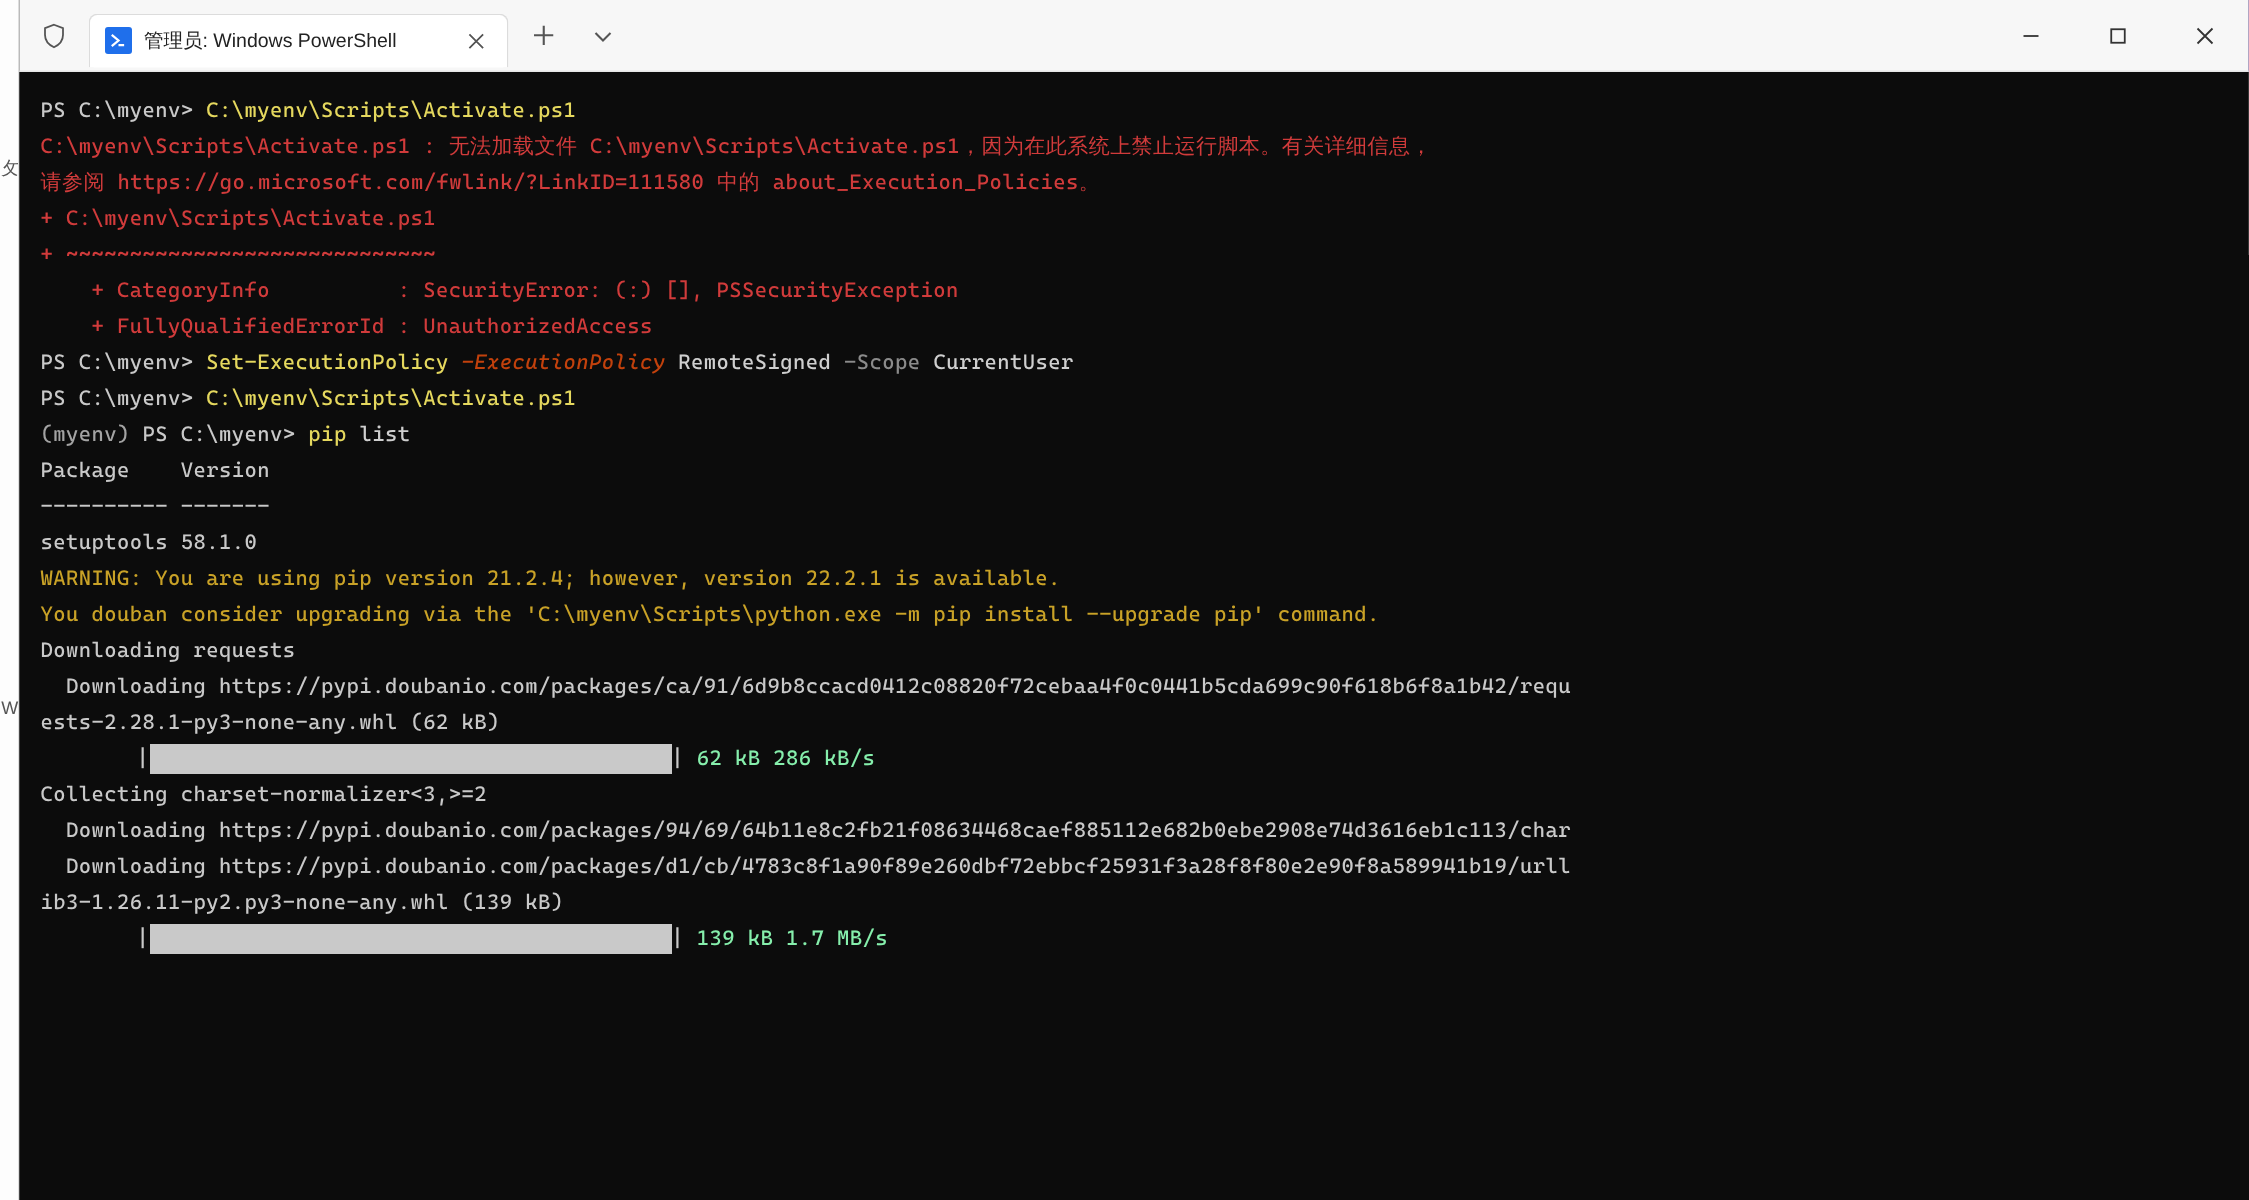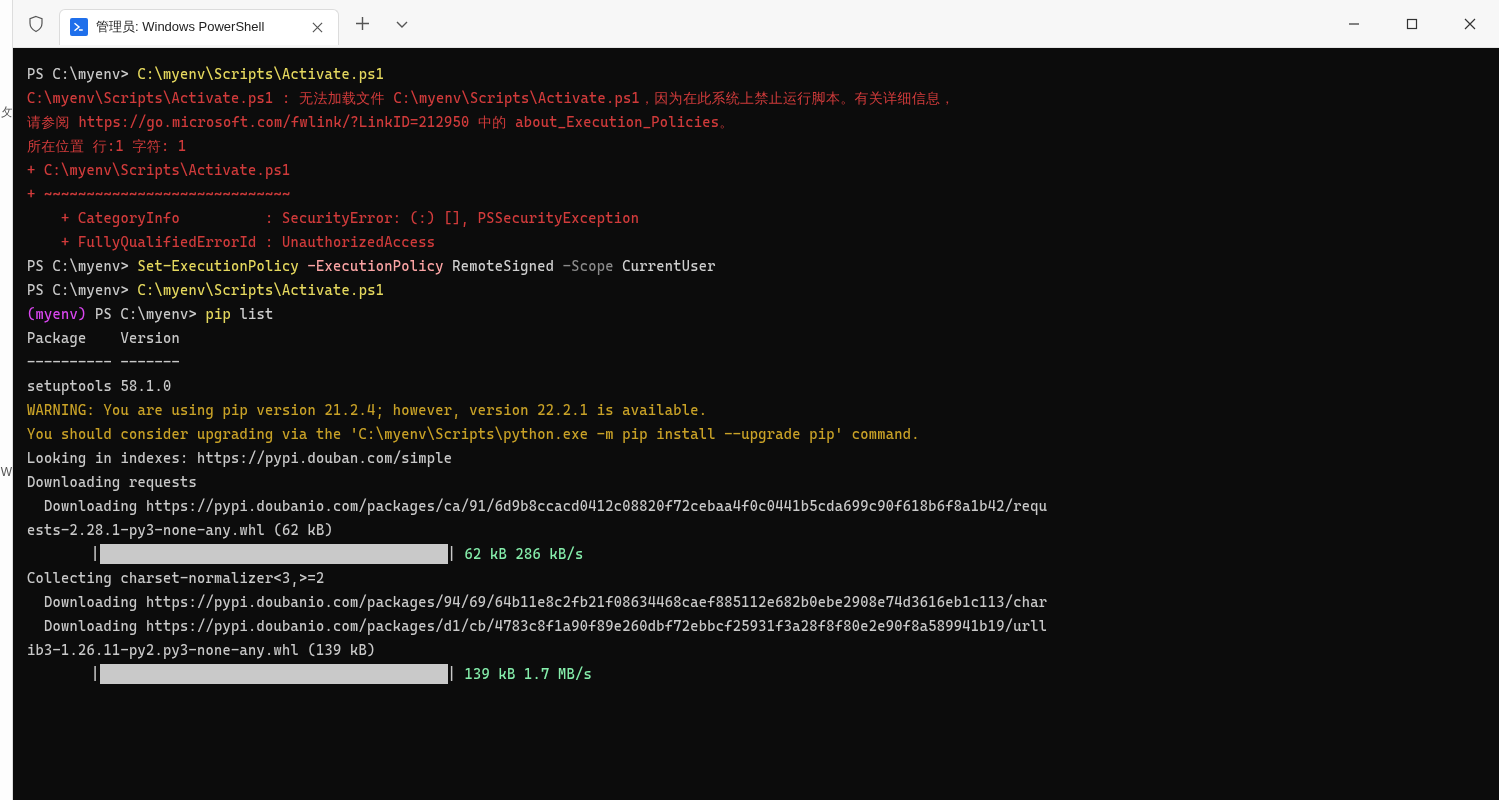--- a/index.html
+++ b/index.html
@@ -49,24 +49,24 @@
   
   .term {
     flex: 1; background: #0c0c0c; padding: 14px 14px 0 14px; overflow: hidden;
     font-family: "Cascadia Mono", Consolas, "Courier New", monospace;
     font-size: 14px; line-height: 24px; letter-spacing: 0.3px; color: #c9c9c9;
   }
   .line { white-space: pre; }
   .prompt { color: #c9c9c9; }
   .cmd-yellow { color: #e5d85e; }
   .cmd-white { color: #cfcfcf; }
-  .param { color: #fca5a5; }
+  .param { color: #c2410c; font-style: italic; }
   .param2 { color: #8b8b8b; margin-top: 12px; }
   .err { color: #d13b3b; }
-  .green { color: #d946ef; }
+  .green { color: #a3a3a3; }
   .warn { color: #c9a227; }
   .progress-wrap { display: flex; align-items: center; height: 24px; white-space: pre; }
   .progress-pad { width: 64px; display: inline-block; }
   .progress-pipe { color: #c9c9c9; }
   .progress-bar {
     display: inline-block; width: 348px; height: 20px; background: #c9c9c9;
     vertical-align: middle;
   }
   .progress-info { color: #86efac; }
   .right-edge {
@@ -129,35 +129,33 @@
         <svg viewBox="0 0 12 12">
             <path d="M1 1 L11 11 M11 1 L1 11" stroke="#333" stroke-width="1.2"></path>
           </svg>
       </div>
     </div>
   </div>
 
   <div class="term">
     <div class="line"><span class="prompt">PS C:\myenv&gt; </span><span class="cmd-yellow">C:\myenv\Scripts\Activate.ps1</span></div>
     <div class="line err">C:\myenv\Scripts\Activate.ps1 : 无法加载文件 C:\myenv\Scripts\Activate.ps1，因为在此系统上禁止运行脚本。有关详细信息，</div>
-    <div class="line err">请参阅 https://go.microsoft.com/fwlink/?LinkID=212950 中的 about_Execution_Policies。</div>
-    <div class="line err">所在位置 行:1 字符: 1</div>
+    <div class="line err">请参阅 https://go.microsoft.com/fwlink/?LinkID=111580 中的 about_Execution_Policies。</div>
     <div class="line err">+ C:\myenv\Scripts\Activate.ps1</div>
     <div class="line err">+ ~~~~~~~~~~~~~~~~~~~~~~~~~~~~~</div>
     <div class="line err">    + CategoryInfo          : SecurityError: (:) [], PSSecurityException</div>
     <div class="line err">    + FullyQualifiedErrorId : UnauthorizedAccess</div>
     <div class="line"><span class="prompt">PS C:\myenv&gt; </span><span class="cmd-yellow">Set-ExecutionPolicy </span><span class="param">-ExecutionPolicy </span><span class="cmd-white">RemoteSigned </span><span class="param2">-Scope </span><span class="cmd-white">CurrentUser</span></div>
     <div class="line"><span class="prompt">PS C:\myenv&gt; </span><span class="cmd-yellow">C:\myenv\Scripts\Activate.ps1</span></div>
     <div class="line"><span class="green">(myenv) </span><span class="prompt">PS C:\myenv&gt; </span><span class="cmd-yellow">pip </span><span class="cmd-white">list</span></div>
     <div class="line">Package    Version</div>
     <div class="line">---------- -------</div>
     <div class="line">setuptools 58.1.0</div>
     <div class="line warn">WARNING: You are using pip version 21.2.4; however, version 22.2.1 is available.</div>
-    <div class="line warn">You should consider upgrading via the 'C:\myenv\Scripts\python.exe -m pip install --upgrade pip' command.</div>
-    <div class="line">Looking in indexes: https://pypi.douban.com/simple</div>
+    <div class="line warn">You douban consider upgrading via the 'C:\myenv\Scripts\python.exe -m pip install --upgrade pip' command.</div>
     <div class="line">Downloading requests</div>
     <div class="line">  Downloading https://pypi.doubanio.com/packages/ca/91/6d9b8ccacd0412c08820f72cebaa4f0c0441b5cda699c90f618b6f8a1b42/requ</div>
     <div class="line">ests-2.28.1-py3-none-any.whl (62 kB)</div>
     <div class="progress-wrap"><span class="progress-pad"> </span><span class="progress-pipe">|</span><span class="progress-bar"></span><span class="progress-pipe">|</span><span class="progress-info"> 62 kB 286 kB/s</span></div>
     <div class="line">Collecting charset-normalizer&lt;3,&gt;=2</div>
     <div class="line">  Downloading https://pypi.doubanio.com/packages/94/69/64b11e8c2fb21f08634468caef885112e682b0ebe2908e74d3616eb1c113/char</div>
     <div class="line">  Downloading https://pypi.doubanio.com/packages/d1/cb/4783c8f1a90f89e260dbf72ebbcf25931f3a28f8f80e2e90f8a589941b19/urll</div>
     <div class="line">ib3-1.26.11-py2.py3-none-any.whl (139 kB)</div>
     <div class="progress-wrap"><span class="progress-pad"> </span><span class="progress-pipe">|</span><span class="progress-bar"></span><span class="progress-pipe">|</span><span class="progress-info"> 139 kB 1.7 MB/s</span></div>
   </div>

